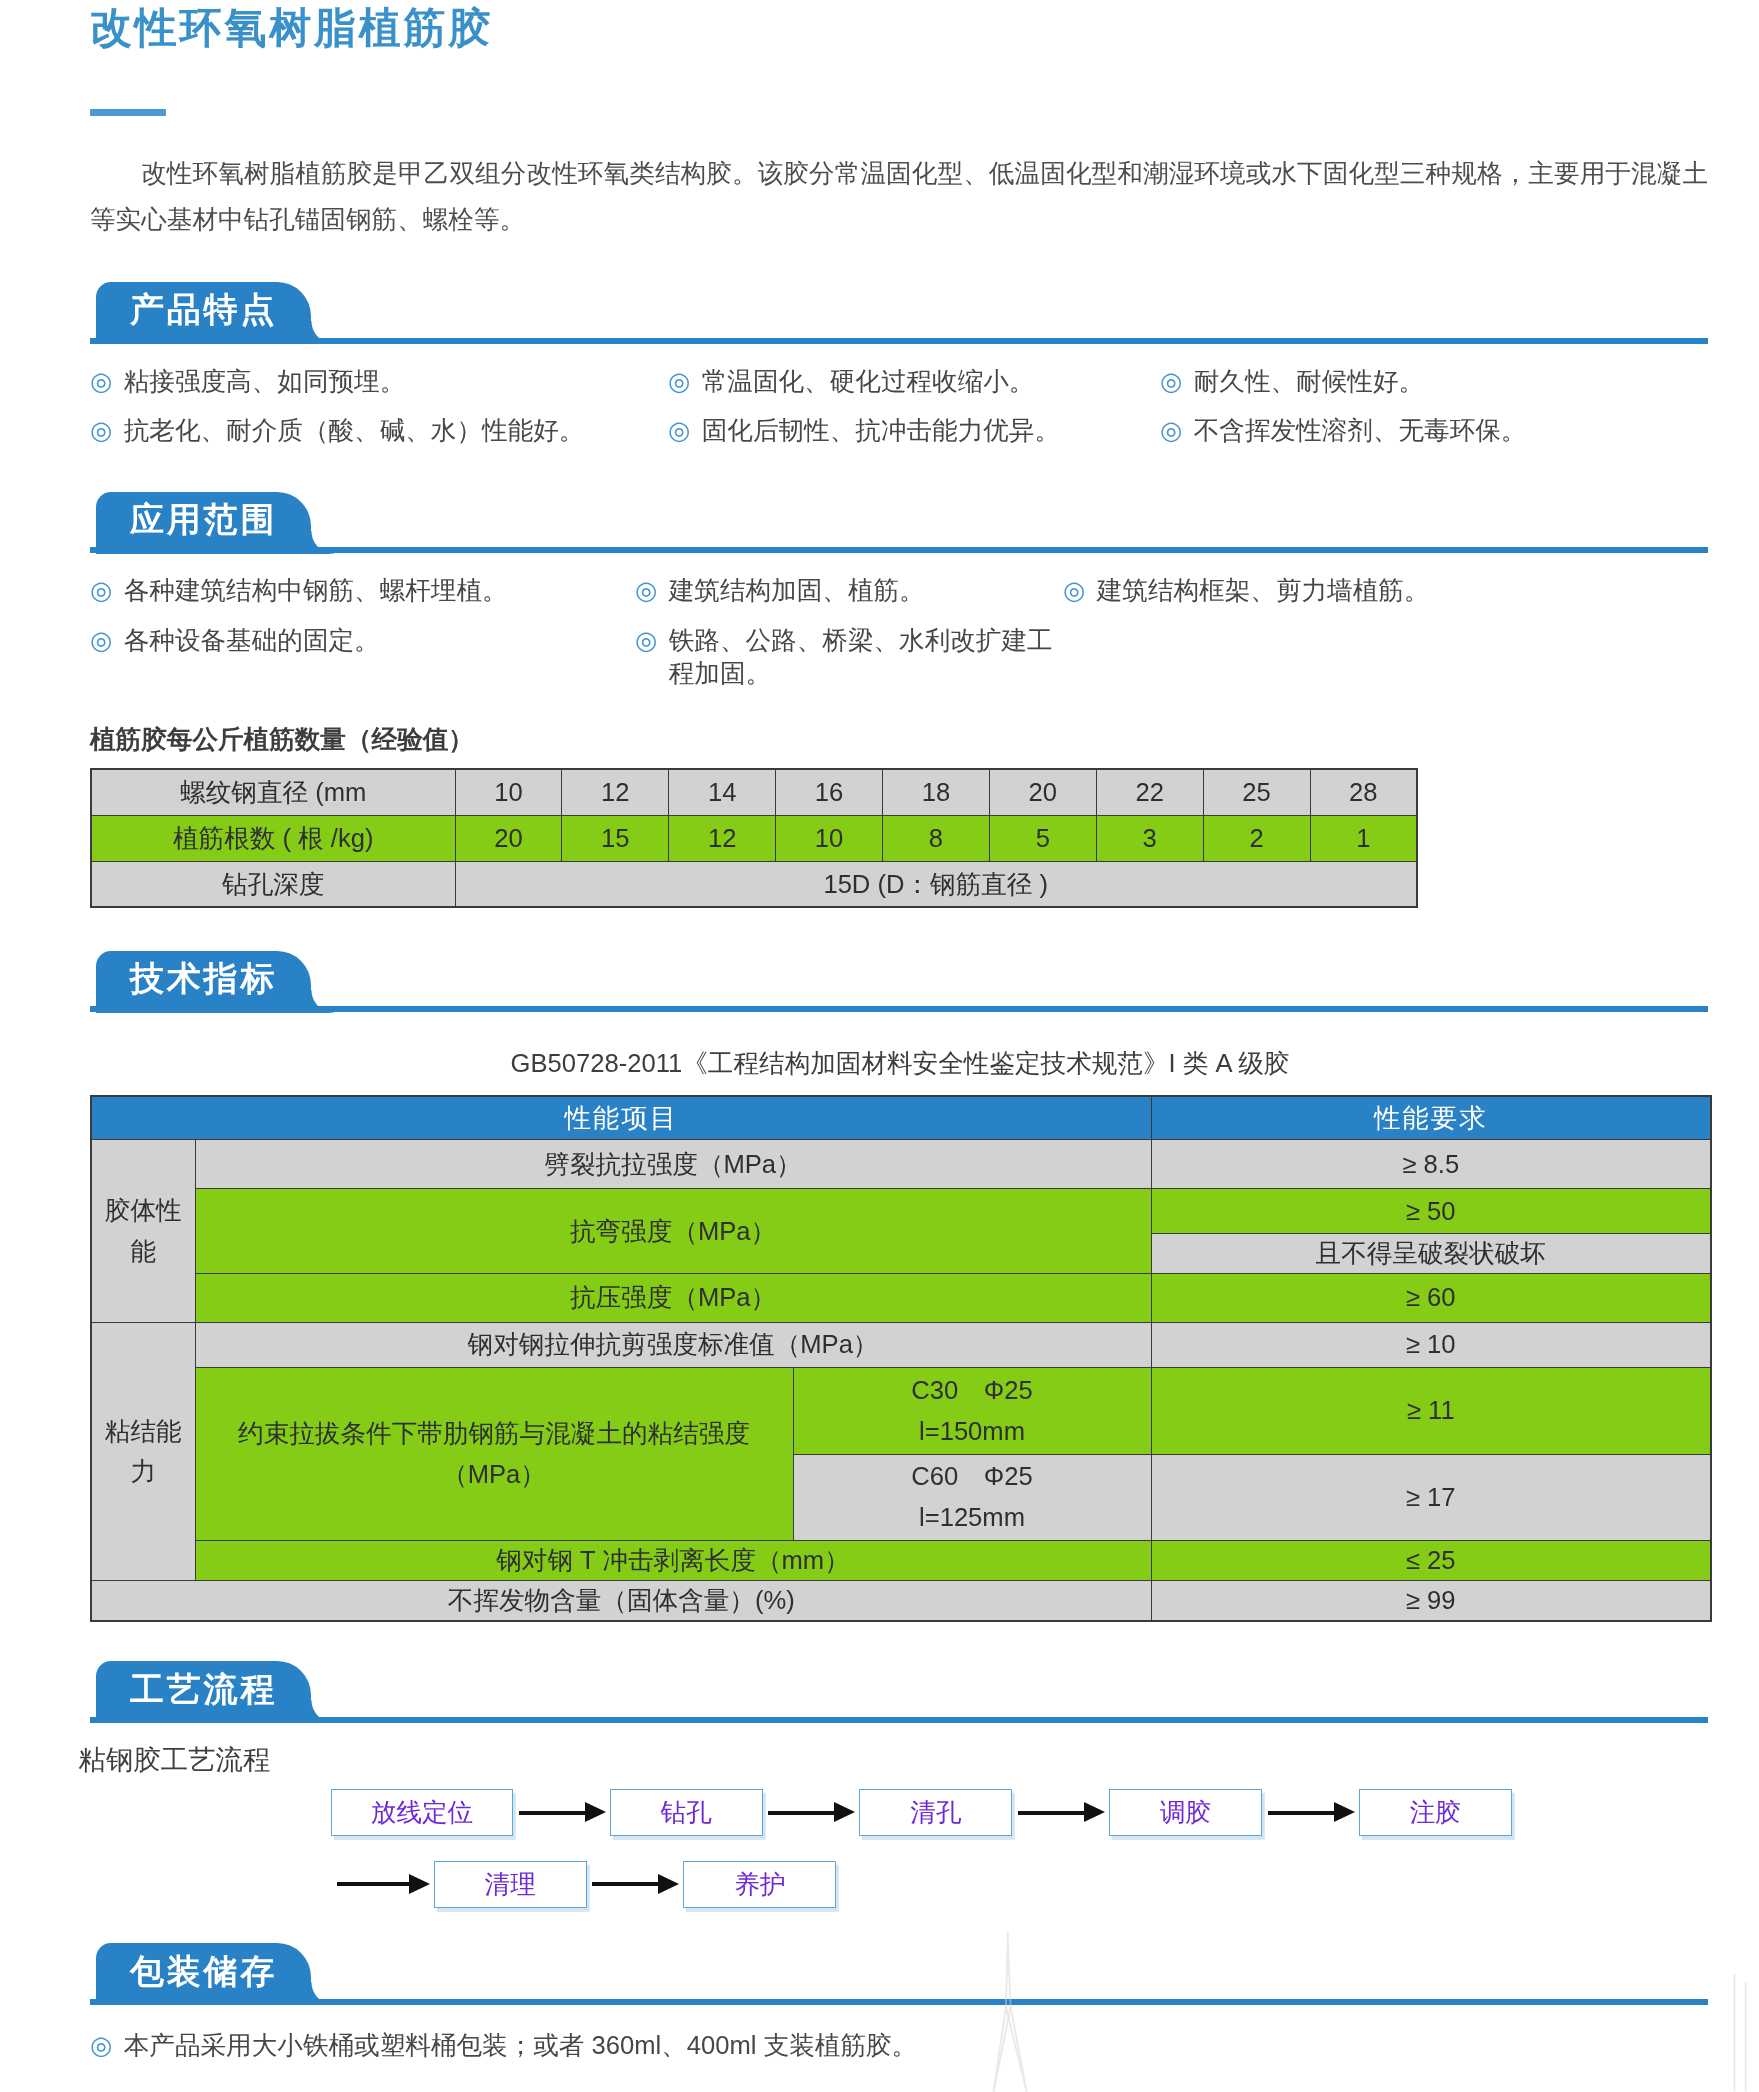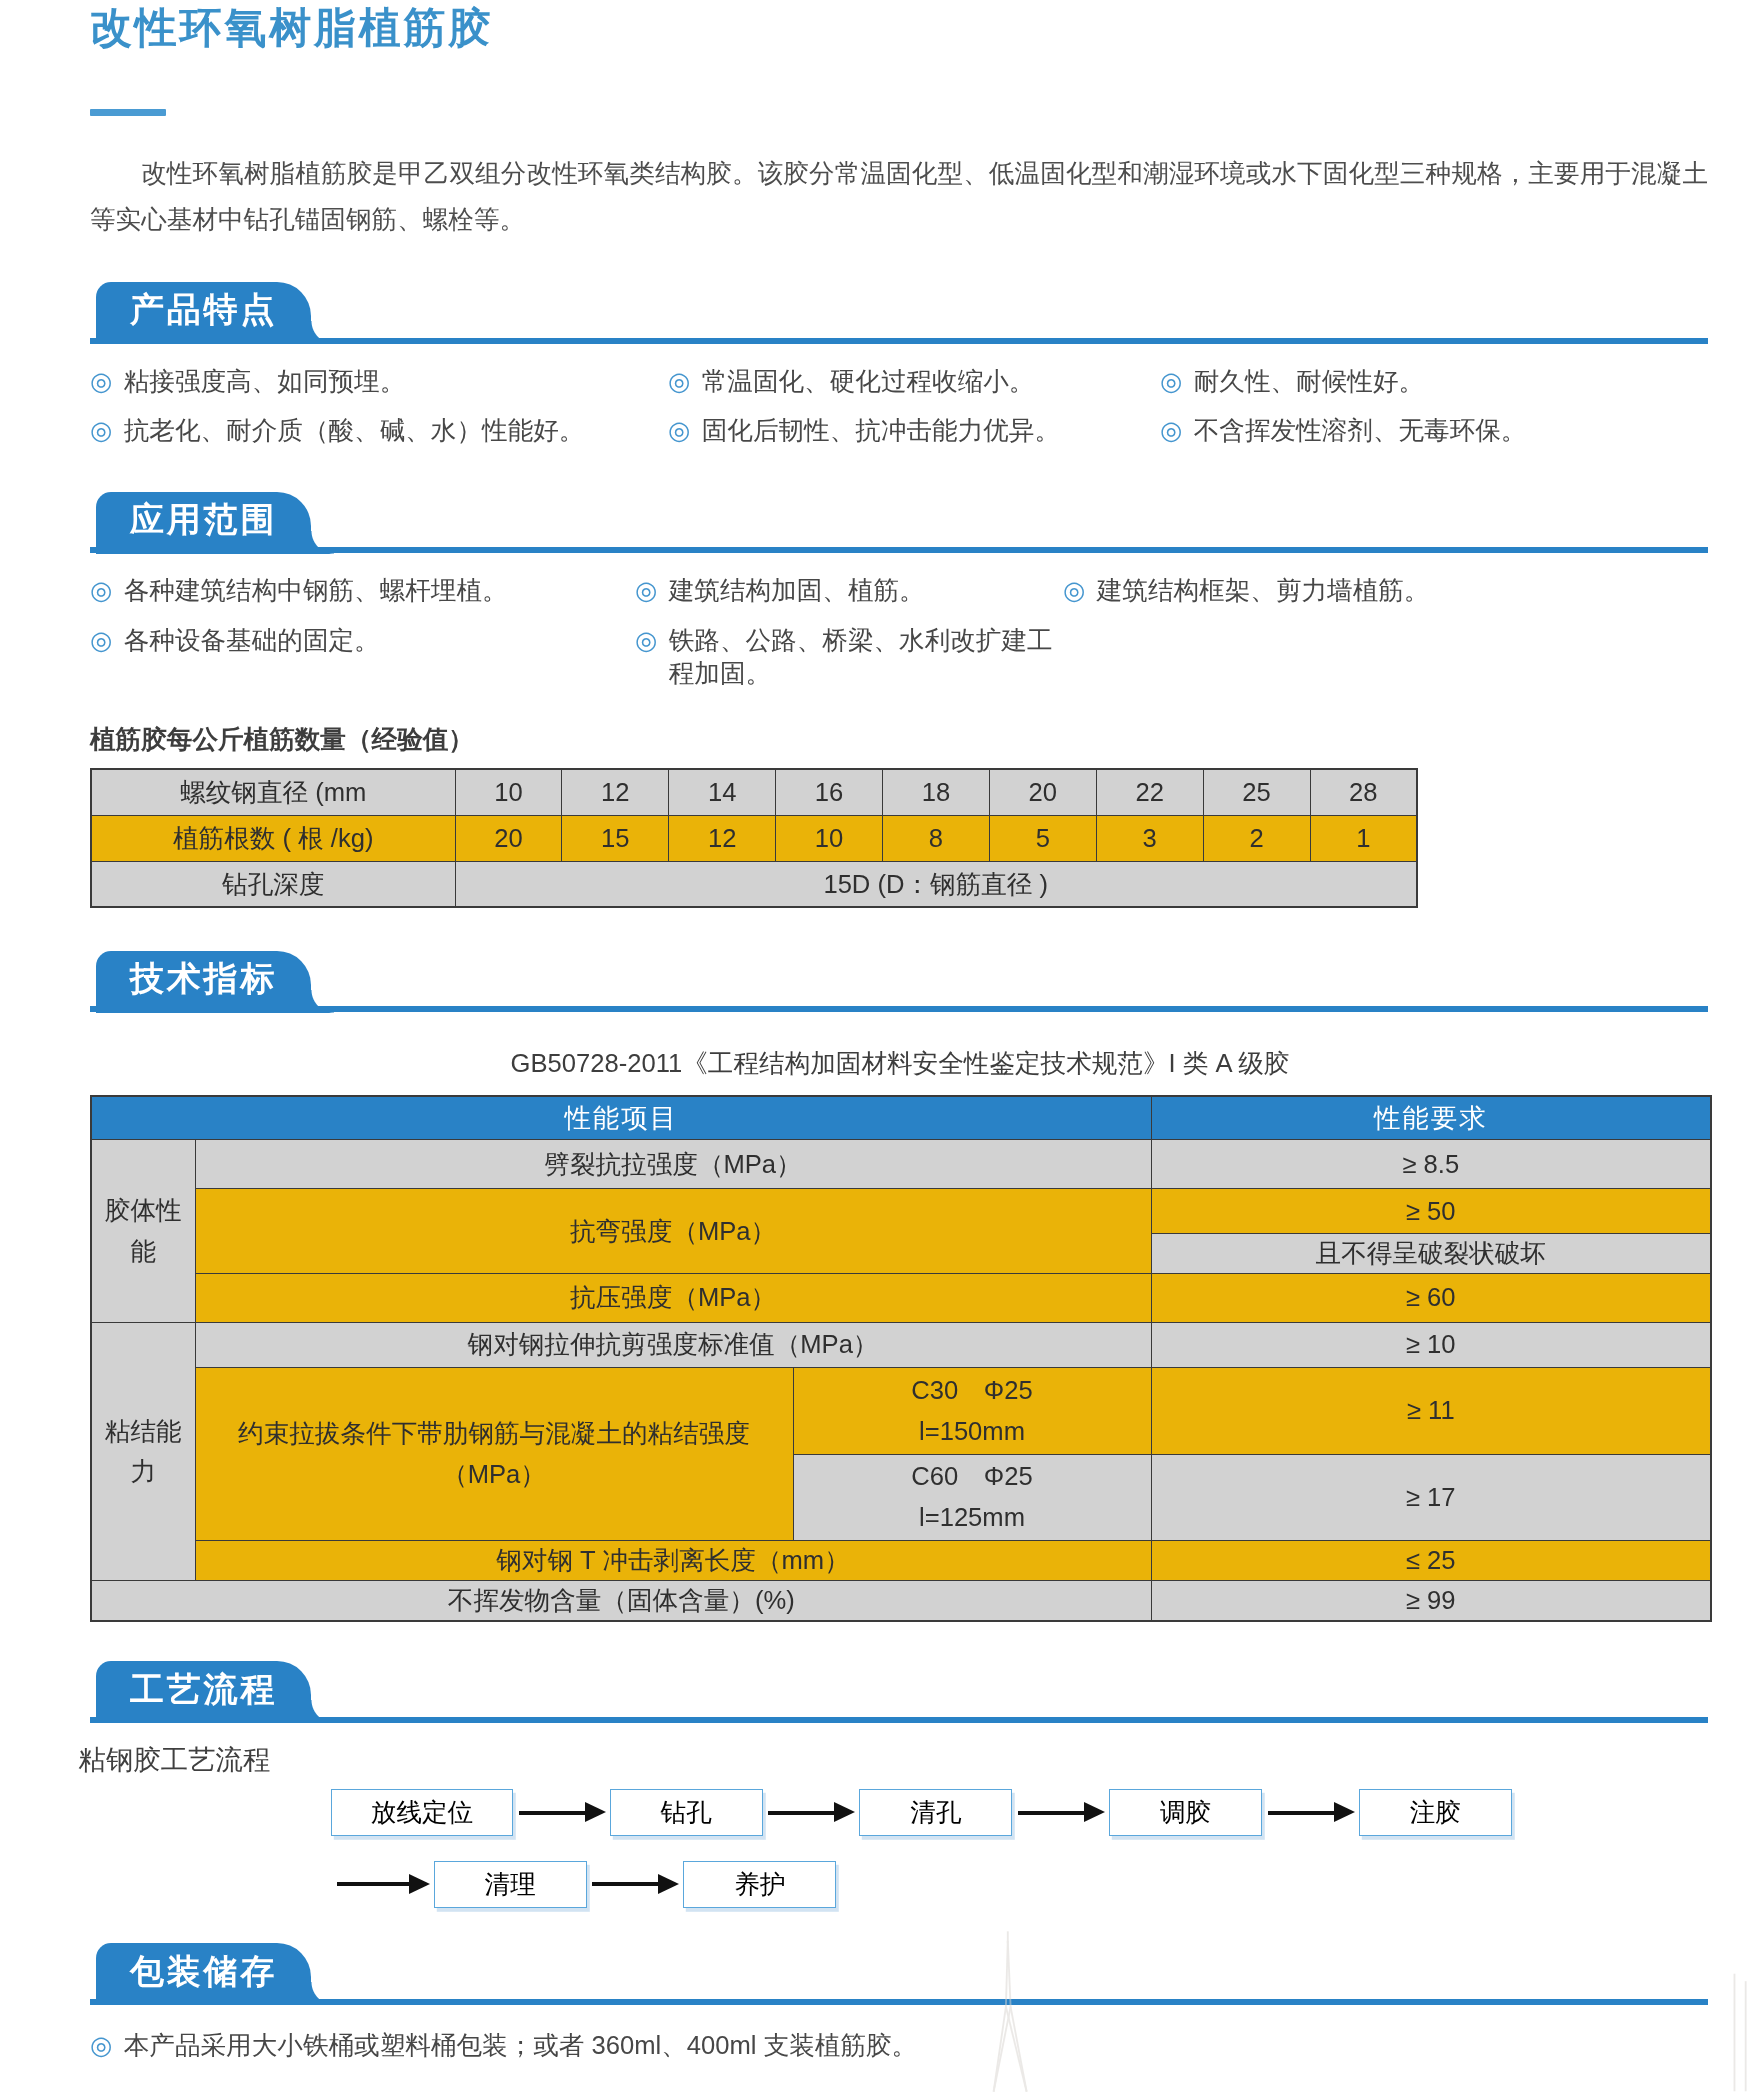--- a/index.html
+++ b/index.html
@@ -48,21 +48,21 @@
 
   
   .tbl-caption { margin-top:32px; font-size:25.6px; font-weight:bold; color:#3d3d3d; }
   table.tbl {
     margin-top:11.4px; border-collapse:collapse; table-layout:fixed;
     width:1328px; font-size:25.6px; color:#2f2f2f;
     border:2.8px solid #3a3a3a;
   }
   table.tbl td { border:1.9px solid #3a3a3a; text-align:center; vertical-align:middle; padding:1.9px 5.7px; }
   .gray { background:#d2d2d2; }
-  .white { background:#eab308; }
+  .white { background:#84cc16; }
   td.cat { background:#d2d2d2; }
 
   table.rebar td { height:46px; }
 
   .tech-caption { margin-top:34px; font-size:25.6px; color:#3d3d3d; text-align:center; width:1620px; }
   table.tech { margin-top:13.2px; }
   table.tech td.head {
     background:#2982c6; color:#ffffff; font-size:26.5px; letter-spacing:1.9px; height:44px;
   }
   .h52 { height:49px; } .h48 { height:45px; } .h50 { height:31px;margin-top:20px; } .h90 { height:85px; }
@@ -70,21 +70,21 @@
 
   
   .flow-subtitle { margin-top:19px; margin-left:-11.4px; font-size:27.4px; color:#3f3f3f; }
   .flow { margin-left:241px; margin-top:11.4px; }
   .flow-row { display:flex; align-items:center; }
   .flow-row.second { margin-top:24.6px; }
   .flow-box {
     height:47px; width:153px; background:#ffffff;
     border:1.9px solid #5aa7dc; box-shadow:2.8px 3.8px 0 rgba(125,175,218,0.35);
     display:flex; align-items:center; justify-content:center;
-    font-size:25.6px; color:#000000; flex:0 0 auto;
+    font-size:25.6px; color:#6d28d9; flex:0 0 auto;
   }
   .flow-box.wide { width:182px; }
   .flow-arrow { position:relative; width:68px; height:3.8px; background:#111111; margin:0 23px 0 5.7px; flex:0 0 auto; }
   .flow-arrow::after {
     content:""; position:absolute; right:-19px; top:-8.5px;
     border-left:21px solid #111111; border-top:10.4px solid transparent; border-bottom:10.4px solid transparent;
   }
   .flow-arrow.lead { width:74px; }
 
   

